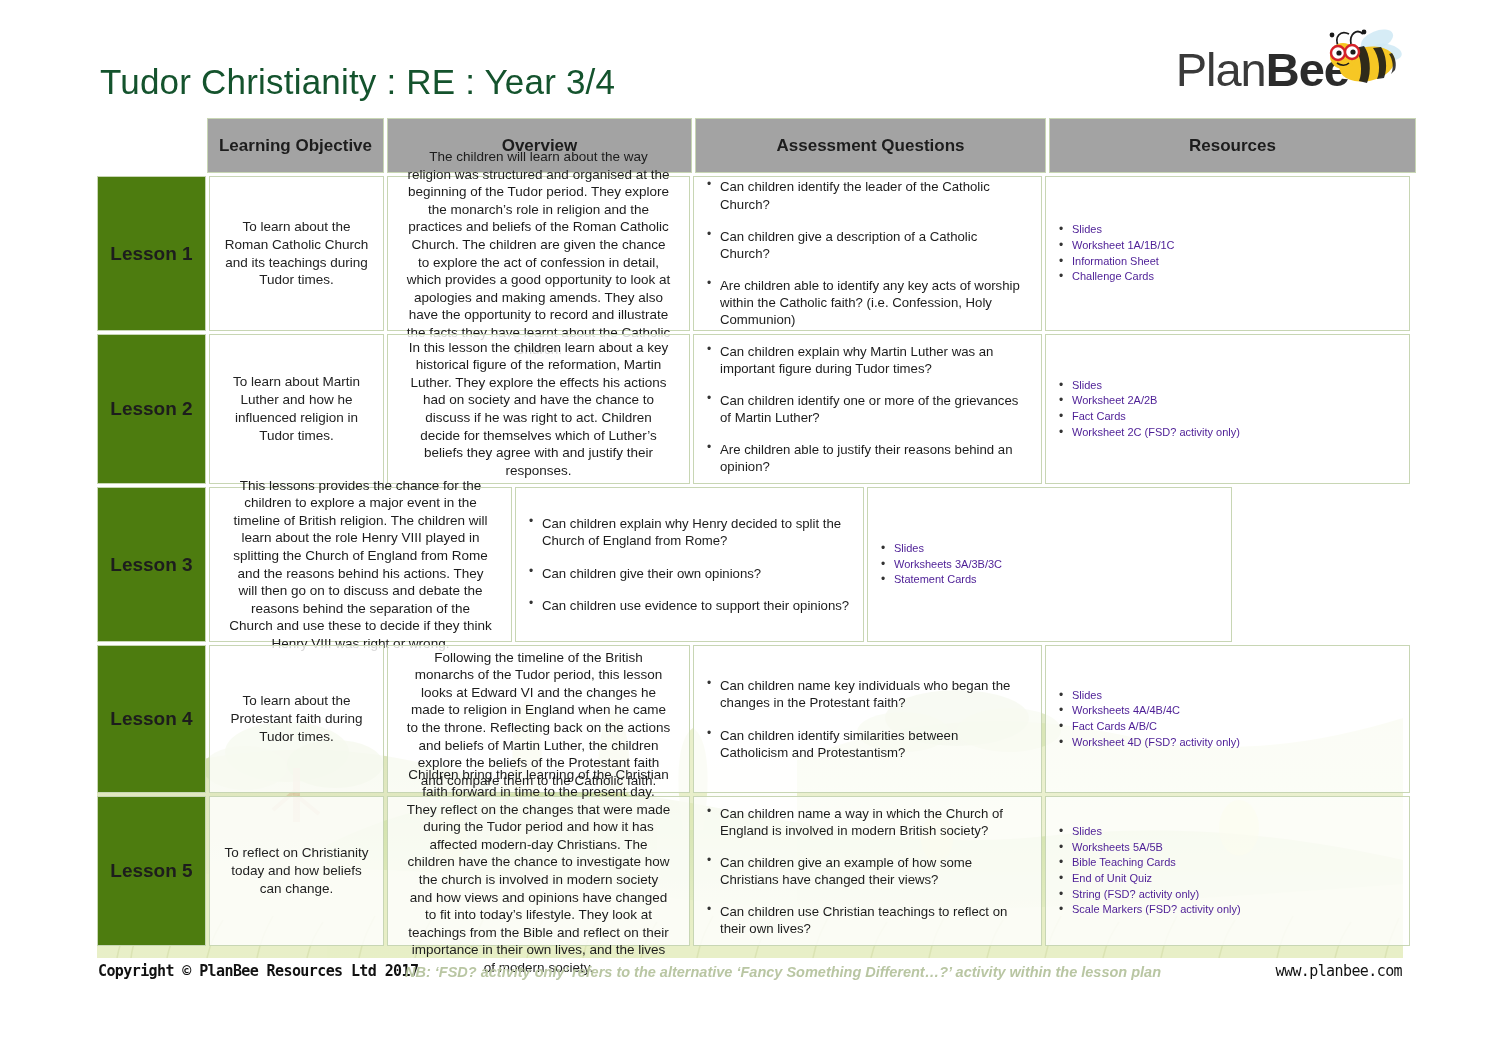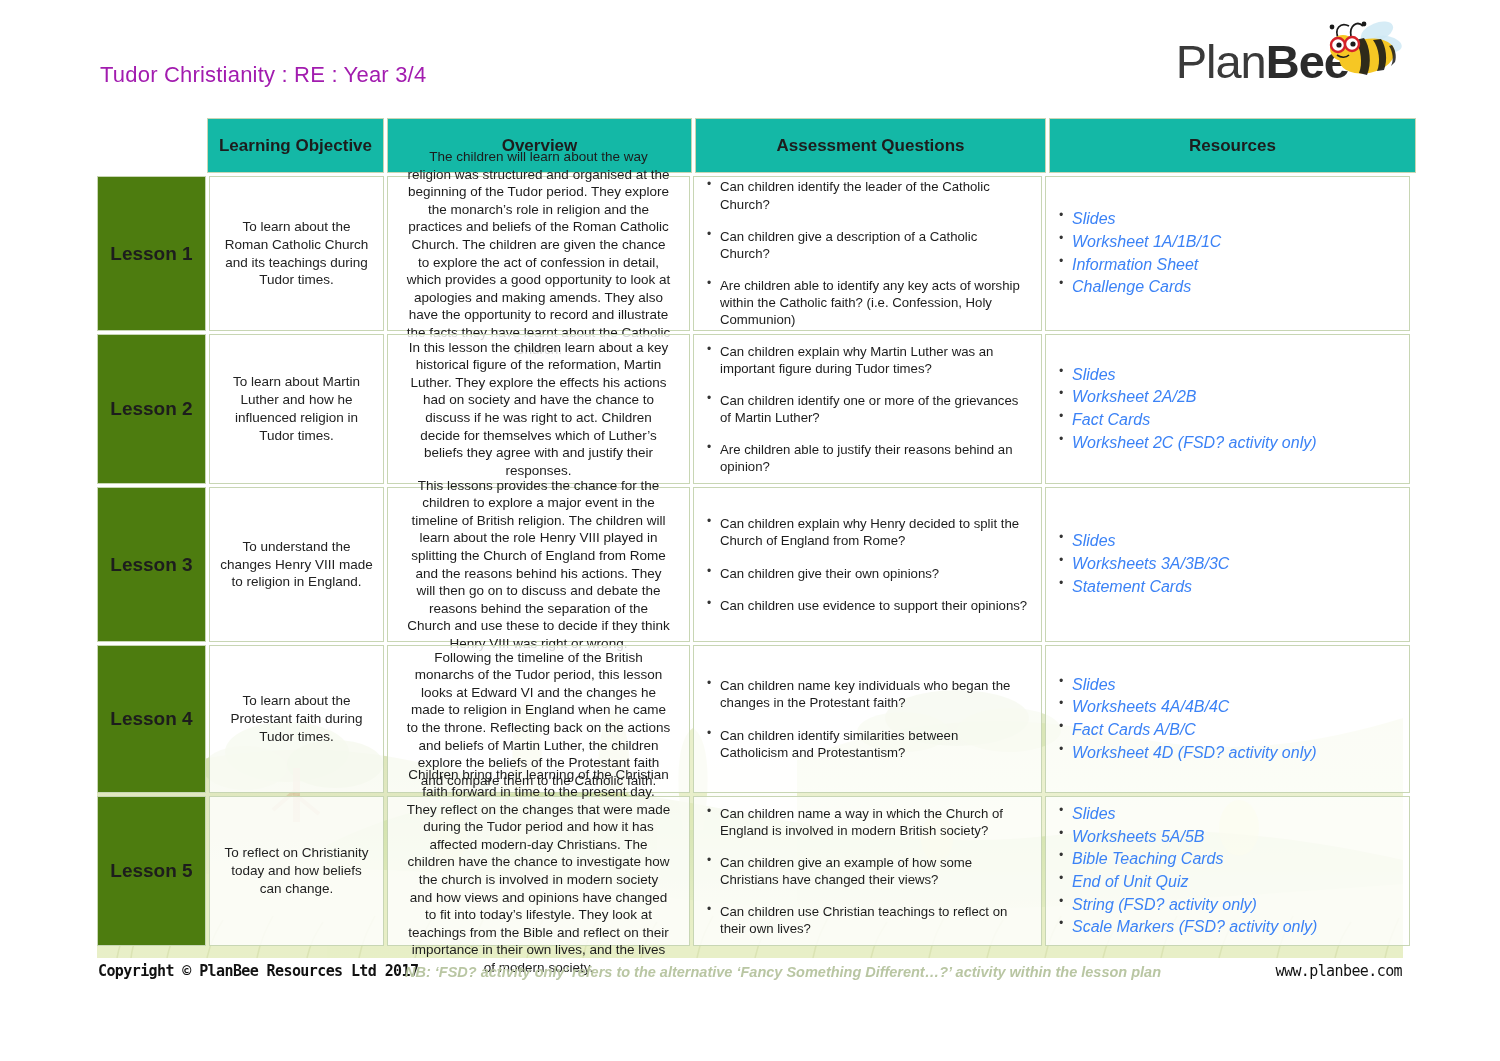--- a/index.html
+++ b/index.html
@@ -15,38 +15,38 @@
   
   .backdrop{
     position:absolute;left:97px;top:640px;width:1306px;height:318px;
     overflow:hidden;pointer-events:none;z-index:0;
   }
   .backdrop svg{display:block;width:100%;height:100%;}
 
   
   .title{
     position:absolute;left:100px;top:62px;
-    font-size:22px;color:#a21caf;letter-spacing:.2px;white-space:nowrap;
+    font-size:35px;color:#14532d;letter-spacing:.2px;white-space:nowrap;
   }
   .logo{
-    position:absolute;right:95px;top:26px;width:300px;height:80px;
+    position:absolute;right:95px;top:34px;width:300px;height:80px;
   }
   .logo-text{
     position:absolute;right:56px;top:8px;
     font-size:47px;color:#3a3a3a;letter-spacing:-1px;white-space:nowrap;
   }
   .logo-text b{font-weight:700;color:#2b2b2b;}
   .logo-text .plan{font-weight:400;}
   .bee{position:absolute;right:0px;top:-8px;width:90px;height:66px;}
 
   
   .grid{position:absolute;left:97px;top:118px;width:1306px;z-index:2;}
   .hdr-row{display:flex;height:55px;margin-left:110px;}
   .hdr{
-    background:#14b8a6;border:1px solid #c8d6b4;
+    background:#a3a3a3;border:1px solid #c8d6b4;
     display:flex;align-items:center;justify-content:center;
     font-weight:700;font-size:17px;color:#1d1d1d;
     margin-right:3px;
   }
   .hdr:last-child{margin-right:0;}
 
   .row{display:flex;margin-top:3px;}
   .lesson-cell{
     width:107px;flex:0 0 107px;
     background:#4d7c0f;border:1px solid #c8d6b4;
@@ -75,23 +75,22 @@
   .lo-text{width:100%;text-align:center;font-size:13.5px;line-height:1.32;color:#222;}
   .ov-text{width:100%;text-align:center;font-size:13.5px;line-height:1.3;color:#1c1c1c;}
 
   ul.q, ul.r{margin:0;padding:0;list-style:none;width:100%;}
   ul.q li{
     position:relative;padding-left:14px;font-size:13.2px;line-height:1.3;
     color:#1c1c1c;margin-bottom:15px;
   }
   ul.q li:last-child{margin-bottom:0;}
   ul.r li{
-    position:relative;padding-left:14px;font-size:16px;line-height:1.42;
-    color:#3b82f6;
-    font-style:italic;
+    position:relative;padding-left:14px;font-size:11px;line-height:1.42;
+    color:#4c1d95;
   }
   ul.q li:before, ul.r li:before{
     content:"\2022";position:absolute;left:1px;top:-1px;font-size:12px;color:#333;
   }
 
   
   .r1{height:155px;} .r2{height:150px;} .r3{height:155px;}
   .r4{height:148px;} .r5{height:150px;}
 
   
@@ -283,23 +282,20 @@
             <li>Slides</li>
             <li>Worksheet 2A/2B</li>
             <li>Fact Cards</li>
             <li>Worksheet 2C (FSD? activity only)</li>
           </ul>
       </div>
     </div>
 
     <div class="row r3">
       <div class="lesson-cell">Lesson 3</div>
-      <div class="cell c-lo">
-        <div class="lo-text">To understand the changes Henry VIII made to religion in England.</div>
-      </div>
       <div class="cell c-ov">
         <div class="ov-text">This lessons provides the chance for the children to explore a major event in the timeline of British religion. The children will learn about the role Henry VIII played in splitting the Church of England from Rome and the reasons behind his actions. They will then go on to discuss and debate the reasons behind the separation of the Church and use these to decide if they think Henry VIII was right or wrong.</div>
       </div>
       <div class="cell c-aq">
         <ul class="q">
             <li>Can children explain why Henry decided to split the Church of England from Rome?</li>
             <li>Can children give their own opinions?</li>
             <li>Can children use evidence to support their opinions?</li>
           </ul>
       </div>

